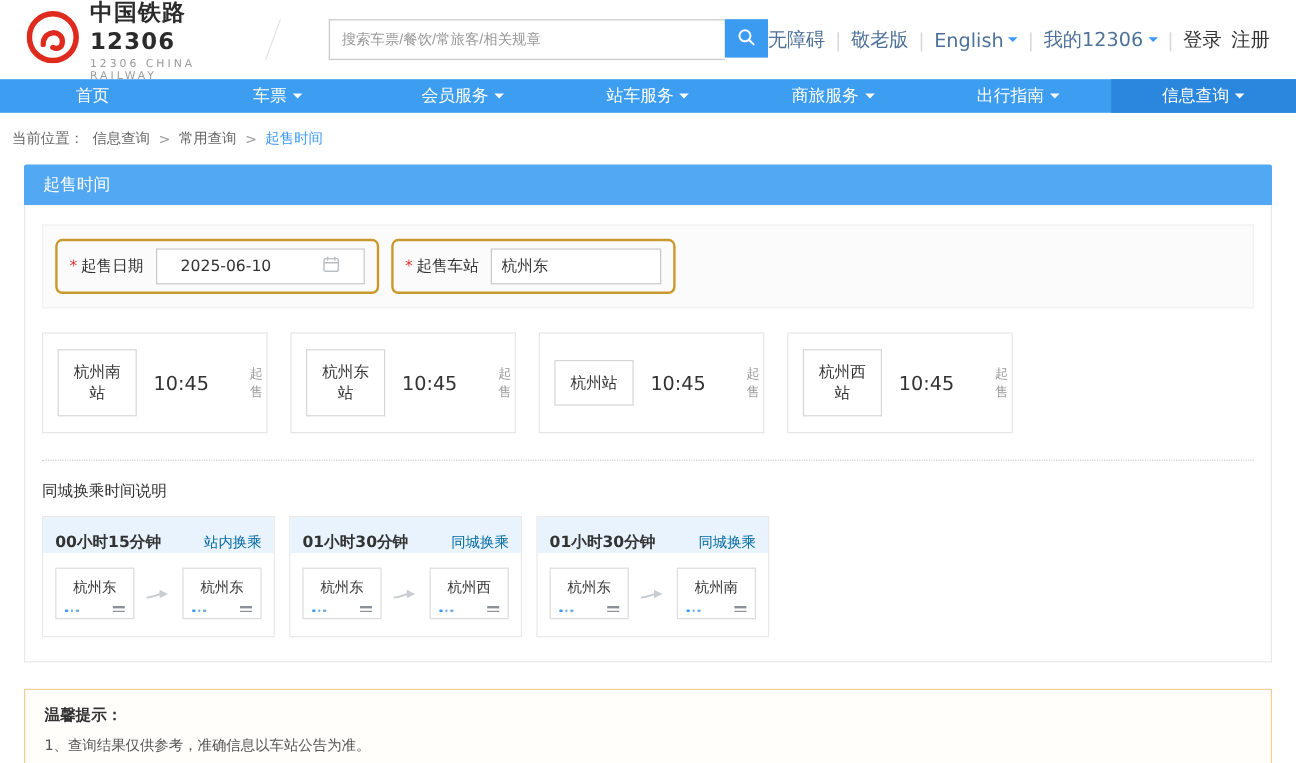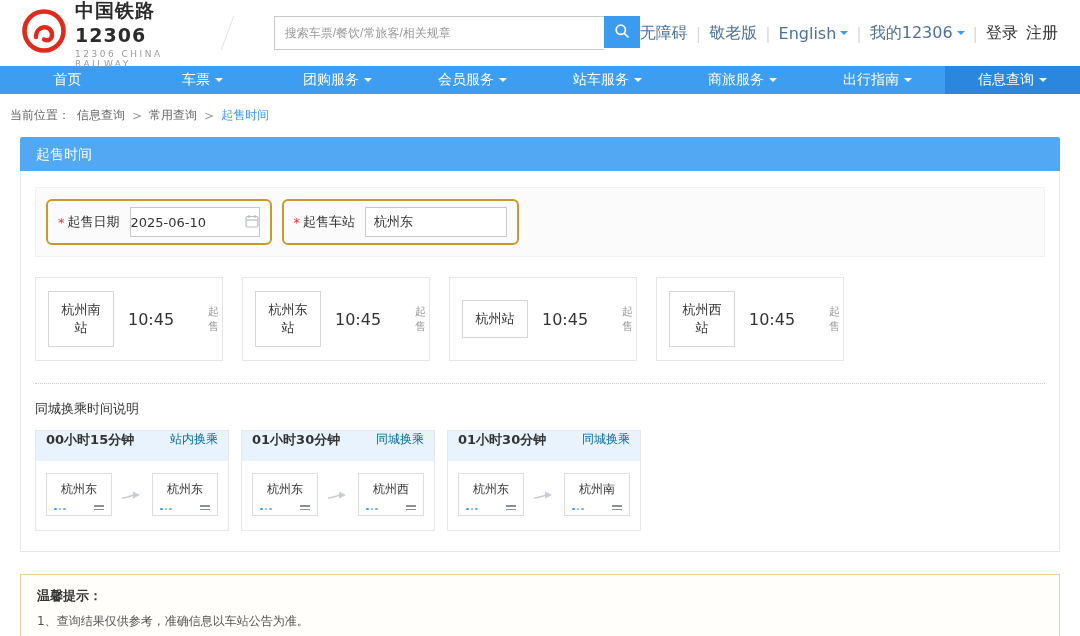--- a/index.html
+++ b/index.html
@@ -36,34 +36,34 @@
 
   
   .panel{margin:2px 20px 0}
   .panel-header{height:34px;line-height:34px;background:#52a8f2;color:#fff;font-size:14px;padding:0 16px;border-radius:2px 2px 0 0}
   .panel-body{border:1px solid #e8e8e8;border-top:none;padding:16px 14px 20px;background:#fff}
 
   .form-row{background:#fbfbfb;border:1px solid #f1f1f1;padding:11px 10px;display:flex;align-items:center;gap:10px}
   .hl{display:flex;align-items:center;gap:10px;border:2px solid #c9992e;border-radius:6px;padding:6px 10px}
   .field-label{font-size:13px;color:#333;white-space:nowrap;display:flex;align-items:center}
   .req{color:#e4393c;font-style:normal;margin-right:3px}
-  .date-box{display:flex;align-items:center;justify-content:space-between;width:130px;height:30px;border:1px solid #c9c9c9;background:#fff;padding:0 0;font-size:13px;cursor:pointer}
+  .date-box{display:flex;align-items:center;justify-content:space-between;width:174px;height:30px;border:1px solid #c9c9c9;background:#fff;padding:0 20px;font-size:13px;cursor:pointer}
   .text-input{width:142px;height:30px;border:1px solid #c9c9c9;background:#fff;padding:0 8px;font-size:13px;color:#333;outline:none}
 
   .station-row{display:flex;gap:19px;margin-top:20px}
   .station-card{width:188px;border:1px solid #e6e6e6;background:#fff;padding:13px 12px;display:flex;align-items:center;gap:14px}
   .station-chip{border:1px solid #d6d6d6;padding:9px 8px;font-size:13px;color:#333;min-width:66px;text-align:center;background:#fff}
   .sale-time{font-size:16px;color:#333}
   .sale-tag{font-size:11px;color:#9a9a9a;margin-left:20px}
 
   .dotted{border-top:1px dotted #ccc;margin:22px 0 0}
   .transfer-title{font-size:13px;color:#333;margin:16px 0 12px}
   .transfer-row{display:flex;gap:12px}
   .transfer-card{width:194px;border:1px solid #e9e9e9;background:#fff}
-  .tc-head{height:30px;background:#e8f3fd;display:flex;align-items:flex-start;justify-content:space-between;padding:0 10px}
+  .tc-head{height:30px;background:#e8f3fd;display:flex;align-items:flex-end;justify-content:space-between;padding:0 10px}
   .tc-dur{font-size:13px;font-weight:bold;color:#333}
   .tc-type{font-size:12px;color:#0369a1}
   .tc-body{display:flex;align-items:center;justify-content:space-between;padding:12px 10px 14px}
   .mini-station{width:66px;border:1px solid #ddd;background:#fff;padding:7px 5px 5px;text-align:center}
   .mini-name{font-size:12px;color:#333}
   .mini-icons{display:flex;justify-content:space-between;align-items:flex-end;margin-top:7px;padding:0 2px}
   .dots{display:flex;gap:2px;align-items:flex-end}
   .dots i{width:2.5px;height:2.5px;border-radius:50%;background:#76aee3;display:block}
   .dots i:first-child{background:#3b99fc}
   .bars{display:flex;flex-direction:column;gap:2px}
@@ -127,24 +127,20 @@
 
 <nav class="nav">
   <div class="nav-item">
     <span>首页</span>
   </div>
   <div class="nav-item">
     <span>车票</span>
     <span class="caret-white"></span>
   </div>
   <div class="nav-item">
-    <span>团购服务</span>
-    <span class="caret-white"></span>
-  </div>
-  <div class="nav-item">
     <span>会员服务</span>
     <span class="caret-white"></span>
   </div>
   <div class="nav-item">
     <span>站车服务</span>
     <span class="caret-white"></span>
   </div>
   <div class="nav-item">
     <span>商旅服务</span>
     <span class="caret-white"></span>

